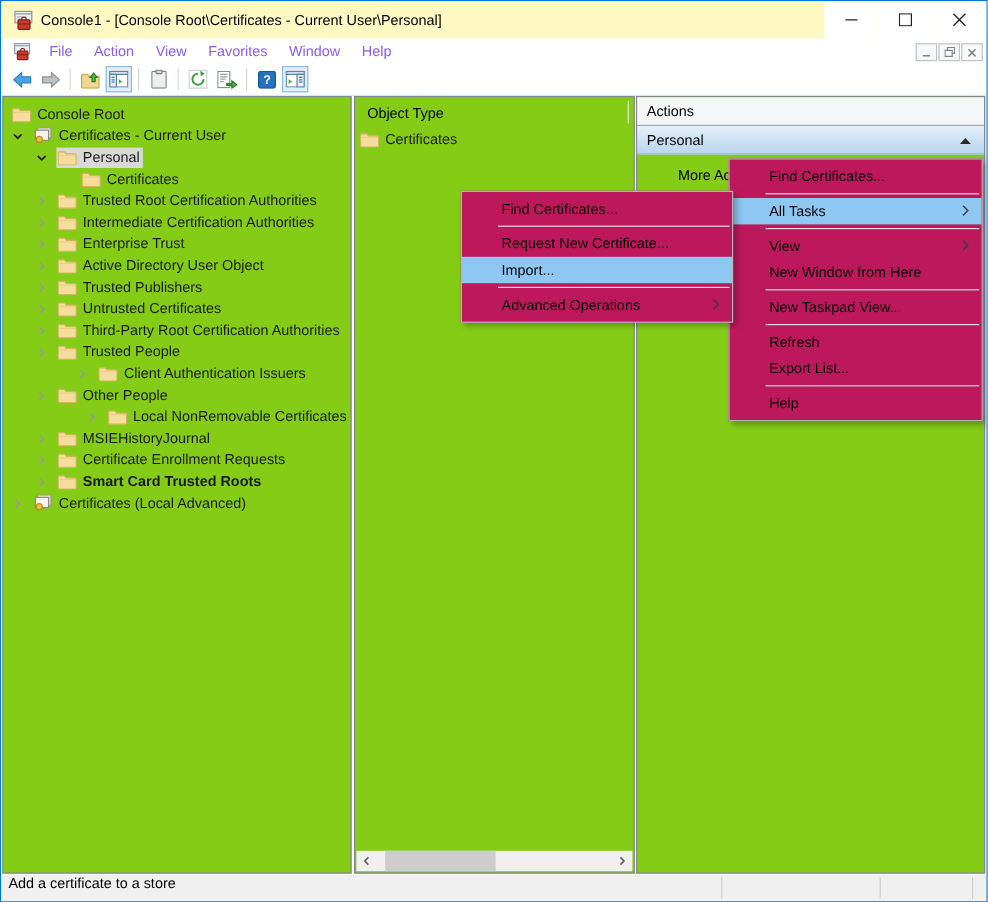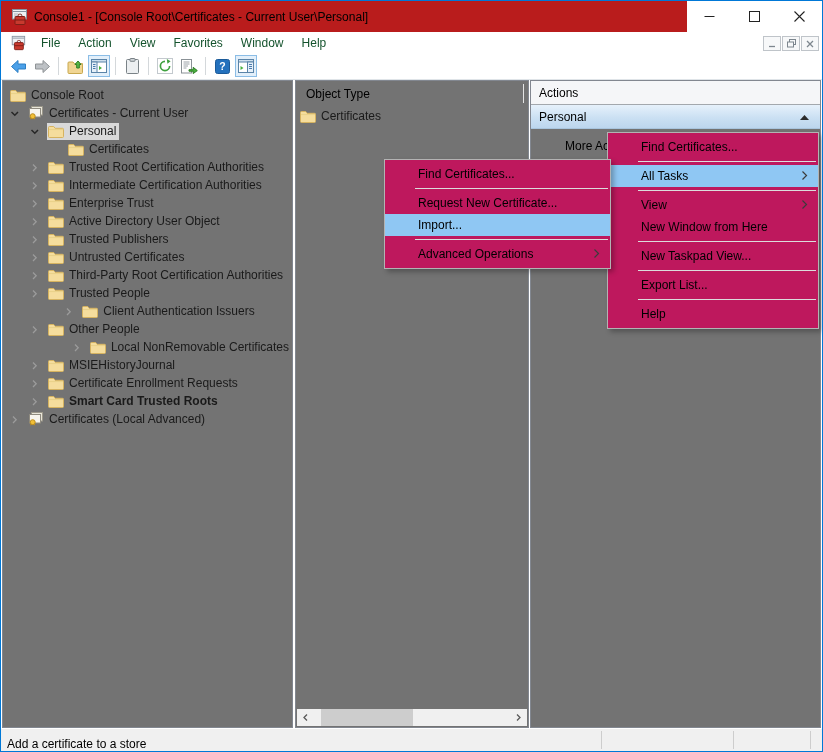--- a/index.html
+++ b/index.html
@@ -1,42 +1,42 @@
 <!DOCTYPE html>
 <html><head>
 <meta charset="utf-8">
 <style>
   * { margin:0; padding:0; box-sizing:border-box; }
   html,body { width:823px; height:752px; }
   body { font-family:"Liberation Sans","DejaVu Sans",sans-serif; font-size:12px; color:#1a1a1a; background:#fff; }
   #window { position:relative; width:823px; height:752px; background:#fff; border:1px solid #0078d7; overflow:hidden; }
 
   
-  #titlebar { position:absolute; left:0; top:0; right:0; height:31px; background:#b91c1c; display:flex; align-items:center; }
+  #titlebar { position:absolute; left:0; top:0; right:0; height:31px; background:#fef9c3; display:flex; align-items:center; }
   #titlebar .app-icon { margin-left:9px; width:18px; height:18px; }
   #titlebar .title-text { margin-left:6px; color:#000; }
   .win-controls { position:absolute; right:0; top:0; height:31px; display:flex; }
   .win-btn { width:45px; height:31px; display:flex; align-items:center; justify-content:center; background:#fff; border:none; }
 
   
   #menubar { position:absolute; left:0; top:31px; right:0; height:21px; display:flex; align-items:center; background:#fff; }
   #menubar .app-icon-small { width:16px; height:16px; margin-left:9px; margin-right:6px; }
-  .menu-item { padding:2px 9px; color:#14532d; }
+  .menu-item { padding:2px 9px; color:#8b5cf6; }
   .child-controls { position:absolute; right:3px; top:4px; display:flex; gap:1px; }
   .child-btn { width:18px; height:15px; border:1px solid #bfc4c9; background:#f7f8f9; display:flex; align-items:center; justify-content:center; }
 
   
   #toolbar { position:absolute; left:0; top:52px; right:0; height:27px; background:#fff; border-bottom:1px solid #dfe4e8; display:flex; align-items:center; }
   .tb-btn { width:22px; height:22px; display:flex; align-items:center; justify-content:center; border:1px solid transparent; margin:0 1px; }
   .tb-btn.pressed { background:#e2effa; border:1px solid #8bbde6; }
   .tb-sep { width:1px; height:18px; background:#d4d8db; margin:0 4px; }
 
   
   #workspace { position:absolute; left:0; top:79px; width:821px; height:649px; background:#fff; }
-  .pane { position:absolute; top:0; height:648px; background:#737373; border:1px solid #828790; }
+  .pane { position:absolute; top:0; height:648px; background:#84cc16; border:1px solid #828790; }
   #tree-pane   { left:1px;   width:291px; overflow:hidden; }
   #list-pane   { left:294px; width:234px; }
   #actions-pane{ left:529px; width:291px; }
 
   
   #tree { padding-top:5px; }
   .tree-row { height:18px; display:flex; align-items:center; white-space:nowrap; }
   .expander { width:18px; height:12px; display:inline-flex; align-items:center; justify-content:flex-start; flex:none; }
   .row-core { display:inline-flex; align-items:center; height:17px; padding:0 3px 0 1px; }
   .row-core.selected { background:#d9d9d9; }
@@ -61,21 +61,21 @@
   
   .menu { position:absolute; background:#be185d; border:1px solid #b3b3b3; box-shadow:3px 3px 5px rgba(0,0,0,0.28); padding:3px 0; }
   #context-menu { left:606px; top:131px; width:212px; z-index:10; }
   #all-tasks-submenu { left:383px; top:158px; width:227px; z-index:11; }
   .menu-row { height:22px; display:flex; align-items:center; padding-left:33px; padding-right:8px; position:relative; color:#000; }
   .menu-row.hl { background:#8fc7f3; }
   .menu-row .sub-arrow { position:absolute; right:10px; top:5px; }
   .menu-sep { height:1px; background:#dcdcdc; margin:3px 2px 3px 30px; }
 
   
-  #statusbar { position:absolute; left:0; right:0; bottom:0; height:22px; background:#f0f0f0; display:flex; align-items:flex-end; padding-left:6px; color:#000; }
+  #statusbar { position:absolute; left:0; right:0; bottom:0; height:22px; background:#f0f0f0; display:flex; align-items:flex-start; padding-left:6px; color:#000; }
   .status-div { position:absolute; top:2px; bottom:2px; width:1px; background:#cdcdcd; }
 </style>
 </head>
 <body>
 
 <div id="window">
 
   <div id="titlebar">
     <span class="app-icon">
       <svg width="18" height="18" viewBox="0 0 18 18">
@@ -582,20 +582,23 @@
       </div>
       <div class="menu-row">
         <span>New Window from Here</span>
       </div>
       <div class="menu-sep"></div>
       <div class="menu-row">
         <span>New Taskpad View...</span>
       </div>
       <div class="menu-sep"></div>
       <div class="menu-row">
+        <span>Refresh</span>
+      </div>
+      <div class="menu-row">
         <span>Export List...</span>
       </div>
       <div class="menu-sep"></div>
       <div class="menu-row">
         <span>Help</span>
       </div>
     </div>
 
   <div class="menu" id="all-tasks-submenu">
       <div class="menu-row">

